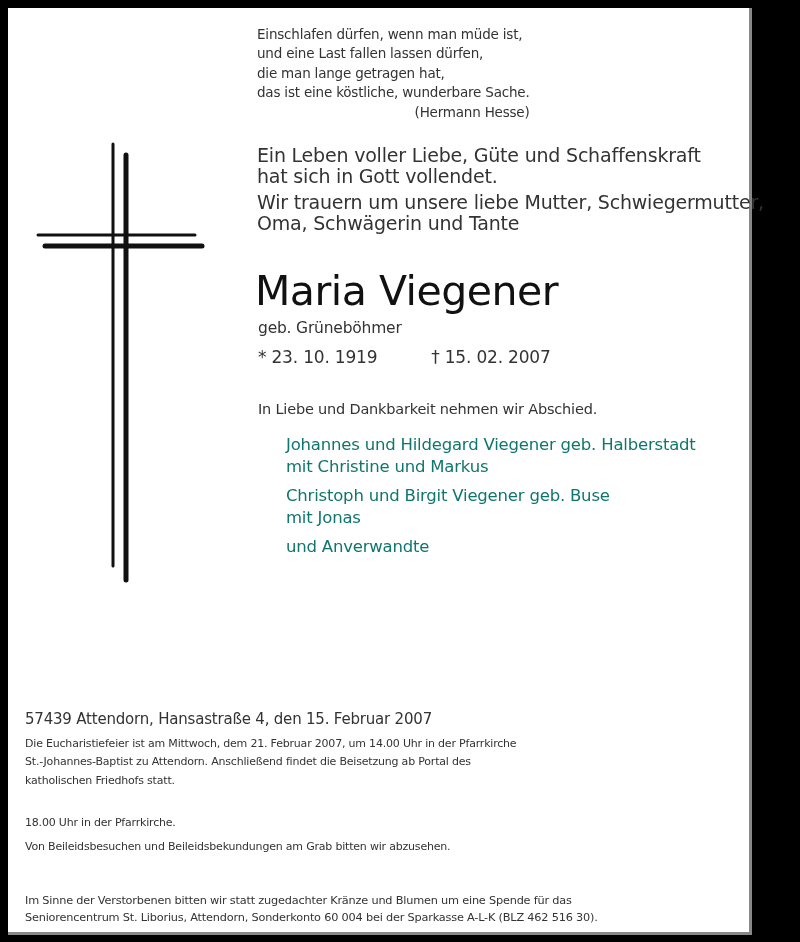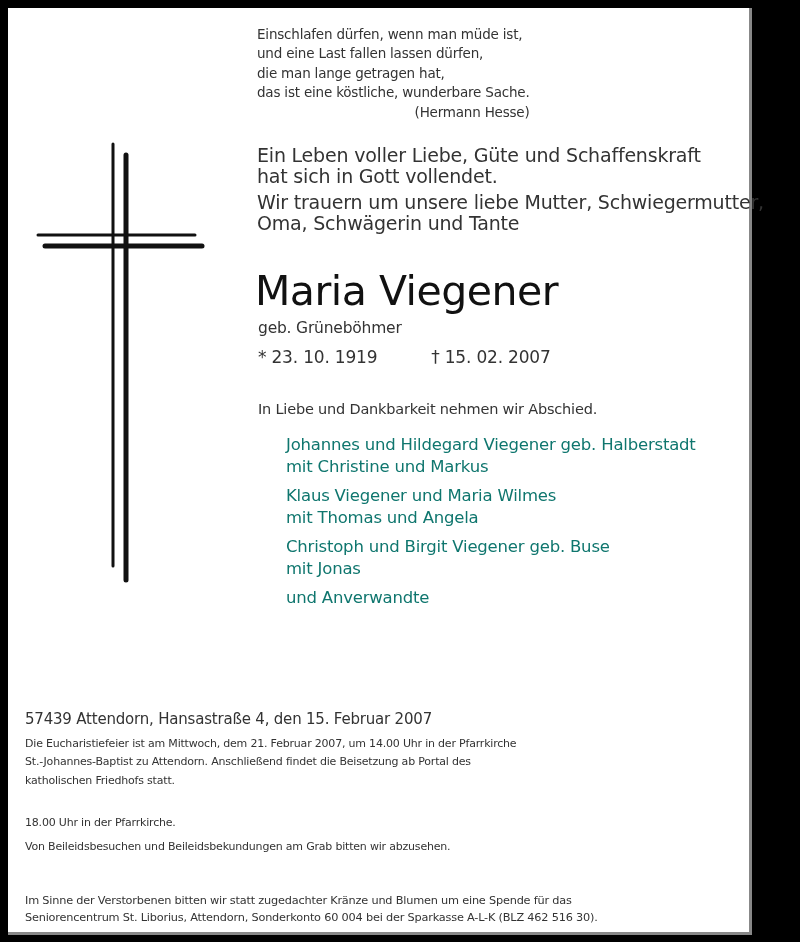--- a/index.html
+++ b/index.html
@@ -57,21 +57,20 @@
   <div class="t name">Maria Viegener</div>
   <div class="t birthname">geb. Grüneböhmer</div>
   <div class="t dates">
     <span>* 23. 10. 1919</span><span class="died">† 15. 02. 2007</span>
   </div>
 
   <div class="t farewell">In Liebe und Dankbarkeit nehmen wir Abschied.</div>
 
   <div class="t family">
     <div class="grp"><span>Johannes und Hildegard Viegener geb. Halberstadt</span><br><span>mit Christine und Markus</span></div>
-    <div class="grp"><span>Klaus Viegener und Maria Wilmes</span><br><span>mit Thomas und Angela</span></div>
     <div class="grp"><span>Christoph und Birgit Viegener geb. Buse</span><br><span>mit Jonas</span></div>
     <div>und Anverwandte</div>
   </div>
 
   <div class="t addr">57439 Attendorn, Hansastraße 4, den 15. Februar 2007</div>
 
   <div class="t info">
     <p><span>Die Eucharistiefeier ist am Mittwoch, dem 21. Februar 2007, um 14.00 Uhr in der Pfarrkirche</span><br><span>St.-Johannes-Baptist zu Attendorn. Anschließend findet die Beisetzung ab Portal des</span><br><span>katholischen Friedhofs statt.</span></p>
     <p><br><span>18.00 Uhr in der Pfarrkirche.</span></p>
     <p>Von Beileidsbesuchen und Beileidsbekundungen am Grab bitten wir abzusehen.</p>

